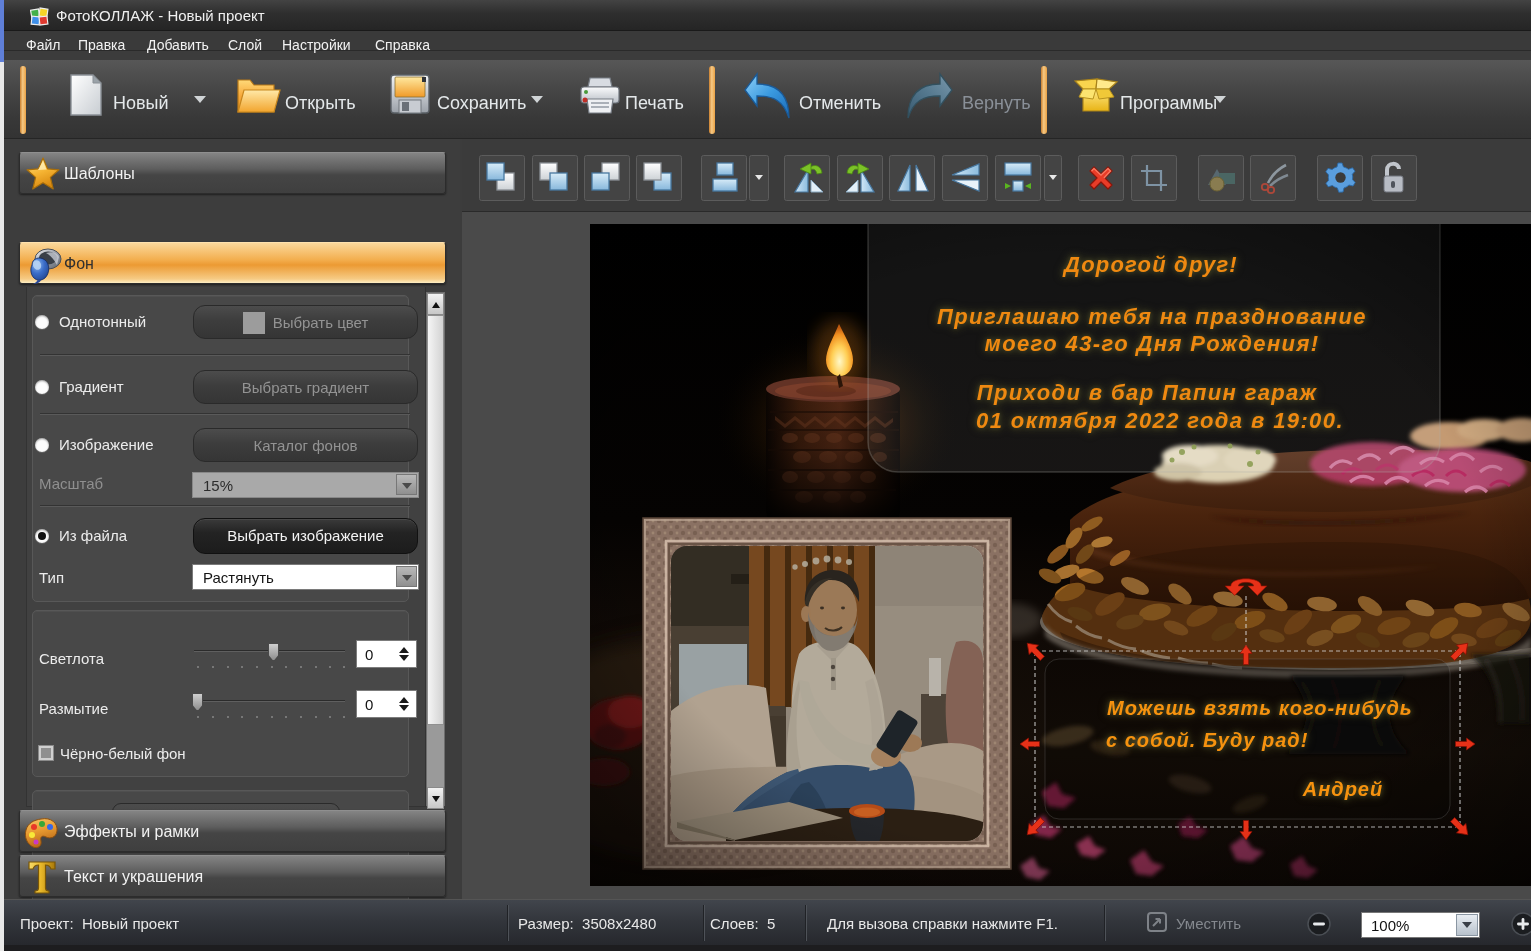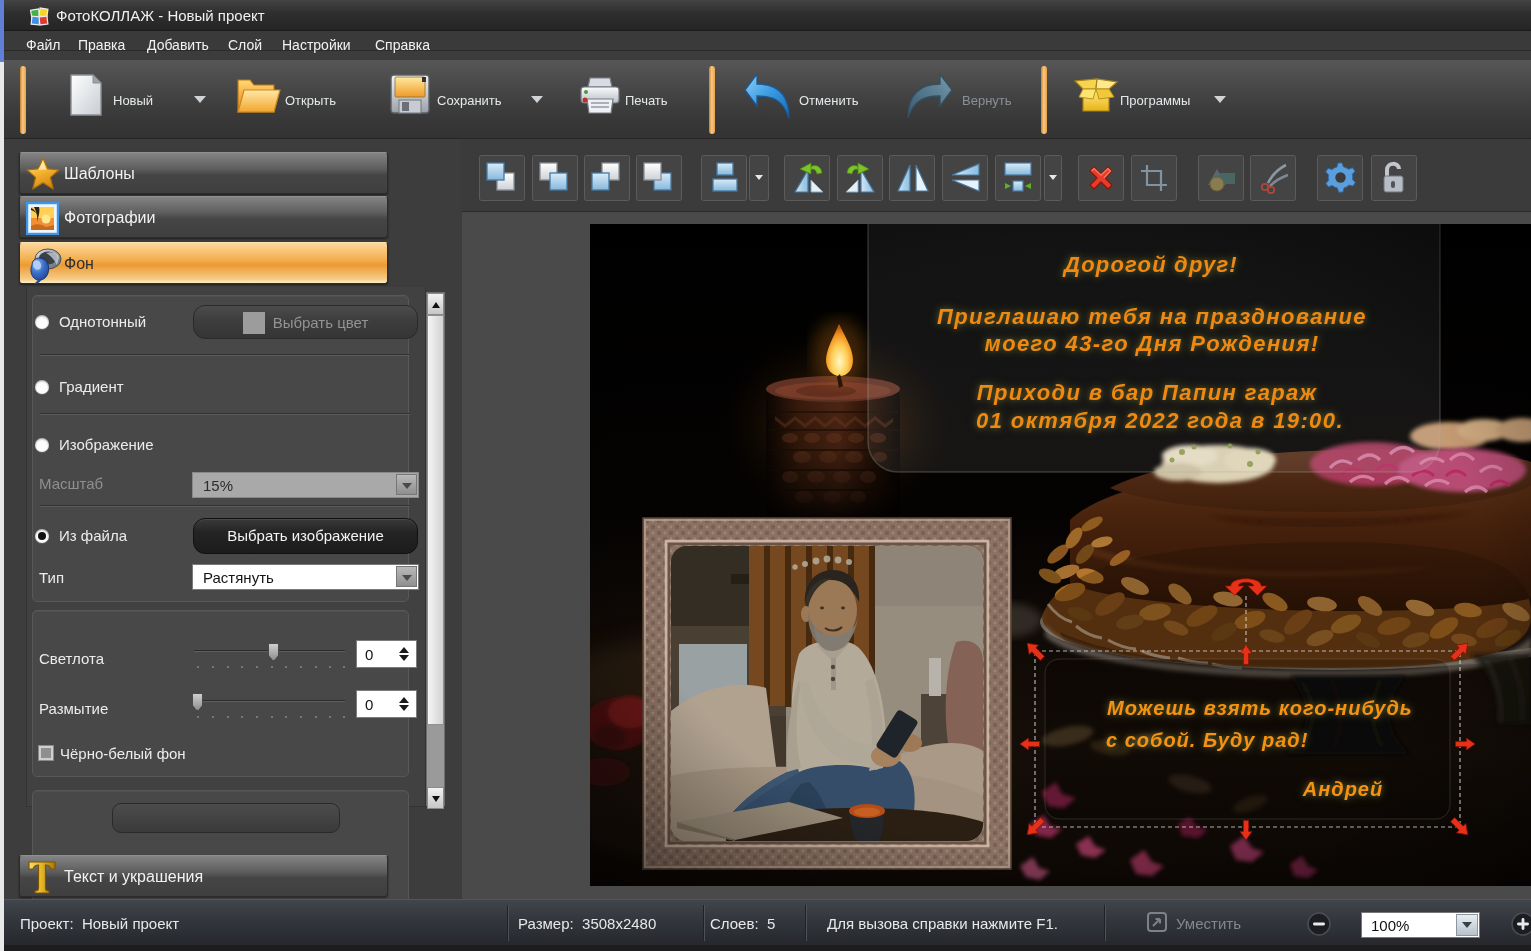--- a/index.html
+++ b/index.html
@@ -8,25 +8,25 @@
 .abs { position:absolute; }
 
 #titlebar { left:4px; top:0; width:1527px; height:31px; background:linear-gradient(#434343,#2e2e2e 45%,#252525); border-bottom:1px solid #1a1a1a; }
 #titletext { left:56px; top:7px; color:#f0f0f0; font-size:15px; }
 
 #menubar { left:4px; top:31px; width:1527px; height:20px; background:#3a3a3a; border-bottom:1px solid #2a2a2a; color:#f2f2f2; font-size:14px; }
 .mitem { position:absolute; top:6px; }
 
 #toolbar { left:4px; top:60px; width:1527px; height:79px; background:linear-gradient(#575757,#454545 40%,#383838 75%,#333333); border-bottom:1px solid #252525; }
 .tsep { position:absolute; top:6px; width:6px; height:68px; border-radius:3px; background:linear-gradient(90deg,#c97f2e,#f6c985 45%,#e9a144); }
-.tbtxt { position:absolute; color:#e4e8ea; font-size:13px; }
+.tbtxt { position:absolute; color:#e4e8ea; font-size:18px; }
 .tbarrow { position:absolute; width:0; height:0; border-left:6px solid transparent; border-right:6px solid transparent; border-top:7px solid #d0d4d6; }
 
 #lpanel { left:5px; top:139px; width:455px; height:760px; background:#3d3d3d; }
-.acc { position:absolute; left:14px; width:369px; height:42px; border-radius:3px; background:linear-gradient(#848484,#5d5d5d 40%,#454545 55%,#3f3f3f); border:1px solid #2c2c2c; border-top-color:#8f8f8f; box-shadow:0 1px 2px rgba(0,0,0,.5); }
+.acc { position:absolute; left:14px; width:427px; height:42px; border-radius:3px; background:linear-gradient(#848484,#5d5d5d 40%,#454545 55%,#3f3f3f); border:1px solid #2c2c2c; border-top-color:#8f8f8f; box-shadow:0 1px 2px rgba(0,0,0,.5); }
 .acc.orange { background:linear-gradient(#fbd89b,#f3ae4e 42%,#ec9a33 55%,#f6cb85 90%,#fdeec3); border-top-color:#ffe2ae; }
 .acclabel { position:absolute; left:44px; top:12px; color:#f2f2f2; font-size:16px; }
 .acc.orange .acclabel { color:#303030; }
 #pcontent { position:absolute; left:21px; top:148px; width:400px; height:520px; background:#414141; border:1px solid #333; border-top:none; }
 .gbox { position:absolute; left:5px; width:377px; background:#484848; border:1px solid #585858; border-radius:5px; box-shadow:inset 0 1px 0 rgba(255,255,255,.04); }
 .radio { position:absolute; width:14px; height:14px; border-radius:50%; background:#fdfdfd; box-shadow:inset 0 1px 2px rgba(0,0,0,.4), 0 1px 0 rgba(255,255,255,.15); }
 .radio.sel::after { content:""; position:absolute; left:3px; top:3px; width:8px; height:8px; border-radius:50%; background:#111; }
 .plabel { position:absolute; color:#ececec; font-size:15px; }
 .plabel.dim { color:#8f8f8f; }
 .pbtn { position:absolute; left:160px; width:225px; height:34px; border-radius:12px; background:linear-gradient(#4c4c4c,#3d3d3d 45%,#353535); border:1px solid #2a2a2a; color:#939393; font-size:15px; text-align:center; line-height:33px; }
@@ -209,23 +209,25 @@
   <div class="abs" id="lpanel">
     <div id="pcontent">
 
       <div class="gbox" style="top:8px;height:307px;">
         <div class="radio" style="left:2px;top:19px;"></div>
         <span class="plabel" style="left:26px;top:17px;">Однотонный</span>
         <div class="pbtn" style="top:9px;"><span style="display:inline-block;width:22px;height:22px;background:#9c9c9c;vertical-align:-6px;margin-right:8px;"></span>Выбрать цвет</div>
         <div class="psep" style="top:58px;"></div>
         <div class="radio" style="left:2px;top:84px;"></div>
         <span class="plabel" style="left:26px;top:82px;">Градиент</span>
+        <div class="pbtn" style="top:74px;">Выбрать градиент</div>
         <div class="psep" style="top:117px;"></div>
         <div class="radio" style="left:2px;top:142px;"></div>
         <span class="plabel" style="left:26px;top:140px;">Изображение</span>
+        <div class="pbtn" style="top:132px;">Каталог фонов</div>
         <span class="plabel dim" style="left:6px;top:179px;">Масштаб</span>
         <div class="combo dis" style="top:176px;">
             <span class="combotext">15%</span>
             <span class="combobtn"></span>
           </div>
         <div class="psep" style="top:209px;"></div>
         <div class="radio sel" style="left:2px;top:233px;"></div>
         <span class="plabel" style="left:26px;top:231px;">Из файла</span>
         <div class="pbtn active" style="top:222px;height:36px;line-height:34px;">Выбрать изображение</div>
         <span class="plabel" style="left:6px;top:273px;">Тип</span>
@@ -295,31 +297,20 @@
             <linearGradient id="stg" x1="0" y1="0" x2="0.4" y2="1">
               <stop offset="0" stop-color="#ffe792"></stop>
               <stop offset="0.55" stop-color="#f5b332"></stop>
               <stop offset="1" stop-color="#d98a10"></stop>
             </linearGradient>
           </defs>
         <path d="M18 2 L22.6 12.8 L34 13.8 L25.4 21.4 L28.2 33 L18 26.8 L7.8 33 L10.6 21.4 L2 13.8 L13.4 12.8 Z" fill="url(#stg)" stroke="#a86e0a" stroke-width="1.2" stroke-linejoin="round"></path>
         <path d="M18 5 L21.5 13.6 L13 14 Z" fill="#fff3c0" opacity="0.75"></path>
       </svg>
     </div>
-    <div class="acc" style="top:57px;">
-        <span class="acclabel">Фотографии</span>
-      <svg style="position:absolute;left:6px;top:5px;" width="33" height="33" viewBox="0 0 33 33">
-        <rect x="1" y="1" width="31" height="31" fill="#eef6fc" stroke="#3e96e8" stroke-width="2.4"></rect>
-        <rect x="5" y="5" width="23" height="23" fill="#ffd053"></rect>
-        <rect x="5" y="16" width="23" height="12" fill="#f09035"></rect>
-        <circle cx="20" cy="17" r="4.5" fill="#ffe990"></circle>
-        <path d="M8 5 C10 9 12 14 11 20 C13 13 14 9 13 5 Z M5 8 C8 9 11 11 12 14 C10 10 8 7 5 6 Z" fill="#2a2118"></path>
-        <path d="M5 24 C10 21 16 22 20 25 L28 23 L28 28 L5 28 Z" fill="#c86a20"></path>
-      </svg>
-    </div>
     <div class="acc orange" style="top:103px;">
         <span class="acclabel">Фон</span>
       <svg style="position:absolute;left:4px;top:2px;" width="40" height="40" viewBox="0 0 40 40">
         <defs>
           <linearGradient id="bkt" x1="0" y1="0" x2="1" y2="1">
               <stop offset="0" stop-color="#f2f2f4"></stop>
               <stop offset="0.5" stop-color="#9aa0aa"></stop>
               <stop offset="1" stop-color="#5a6068"></stop>
             </linearGradient>
           <radialGradient id="blb" cx="0.35" cy="0.3" r="0.9">
@@ -333,20 +324,38 @@
         <path d="M22 8 C28 6 34 8 35 12 L33 20 C30 14 26 10 22 8 Z" fill="#c8ccd4" opacity="0.8"></path>
         <path d="M8 20 C8 13 16 11 21 15 C26 19 26 28 21 33 C15 38 8 34 7 27 C6.6 24 7 22 8 20 Z" fill="url(#blb)" stroke="#122860" stroke-width="0.8"></path>
         <ellipse cx="13" cy="20" rx="4" ry="5" fill="#bcd6f4" opacity="0.85" transform="rotate(-25 13 20)"></ellipse>
         <path d="M14 34 C13 37 11 38 9 39 C12 39 16 38 17 35 Z" fill="#2a4a9a"></path>
       </svg>
     </div>
     <div id="sbar"></div>
     <div class="sbtn" id="sbup" style="left:422px;top:154px;"></div>
     <div id="sthumb" style="left:422px;top:176px;height:410px;"></div>
     <div class="sbtn" id="sbdn" style="left:422px;top:648px;"></div>
+    <div class="acc" style="top:671px;">
+        <span class="acclabel">Эффекты и рамки</span>
+      <svg style="position:absolute;left:4px;top:4px;" width="35" height="35" viewBox="0 0 35 35">
+        <defs>
+            <linearGradient id="plt" x1="0" y1="0" x2="0.3" y2="1">
+              <stop offset="0" stop-color="#f8c86a"></stop>
+              <stop offset="0.5" stop-color="#e89a30"></stop>
+              <stop offset="1" stop-color="#b86818"></stop>
+            </linearGradient>
+          </defs>
+        <path d="M17 4 C27 2 34 8 33 16 C32 23 26 24 22 22 C18 20 16 22 17 26 C18 31 14 34 9 32 C3 29 0 22 2 15 C4 8 10 5 17 4 Z" fill="url(#plt)" stroke="#8a4e10" stroke-width="1"></path>
+        <circle cx="10" cy="12" r="3" fill="#e83828"></circle>
+        <circle cx="18" cy="9" r="3" fill="#38a838"></circle>
+        <circle cx="26" cy="12" r="3" fill="#3868e8"></circle>
+        <circle cx="8" cy="20" r="3" fill="#f8e838"></circle>
+        <circle cx="12" cy="27" r="2.5" fill="#c838c8"></circle>
+      </svg>
+    </div>
     <div class="acc" style="top:716px;">
         <span class="acclabel">Текст и украшения</span>
       <svg style="position:absolute;left:7px;top:4px;" width="30" height="34" viewBox="0 0 30 34">
         <defs>
             <linearGradient id="tg" x1="0" y1="0" x2="1" y2="0">
               <stop offset="0" stop-color="#f8dc6a"></stop>
               <stop offset="0.45" stop-color="#e8b82a"></stop>
               <stop offset="1" stop-color="#a87808"></stop>
             </linearGradient>
           </defs>

